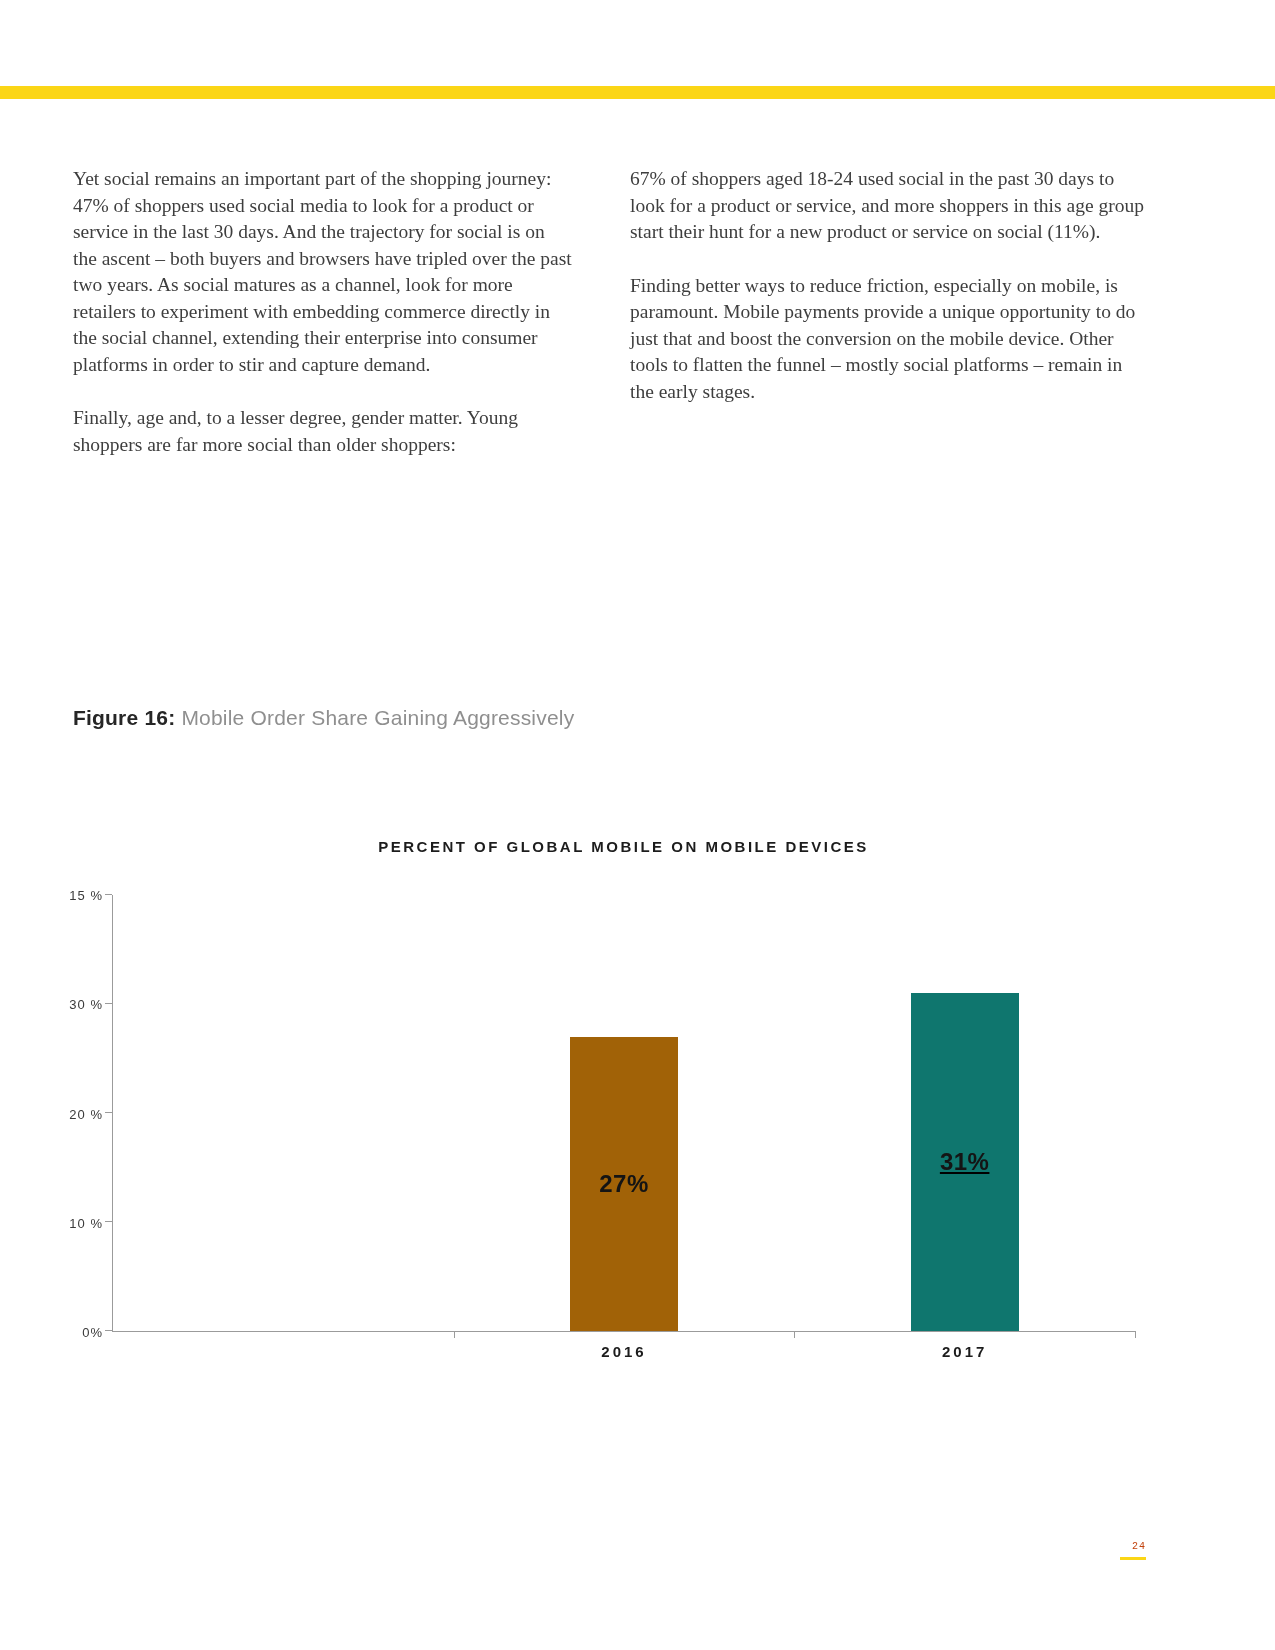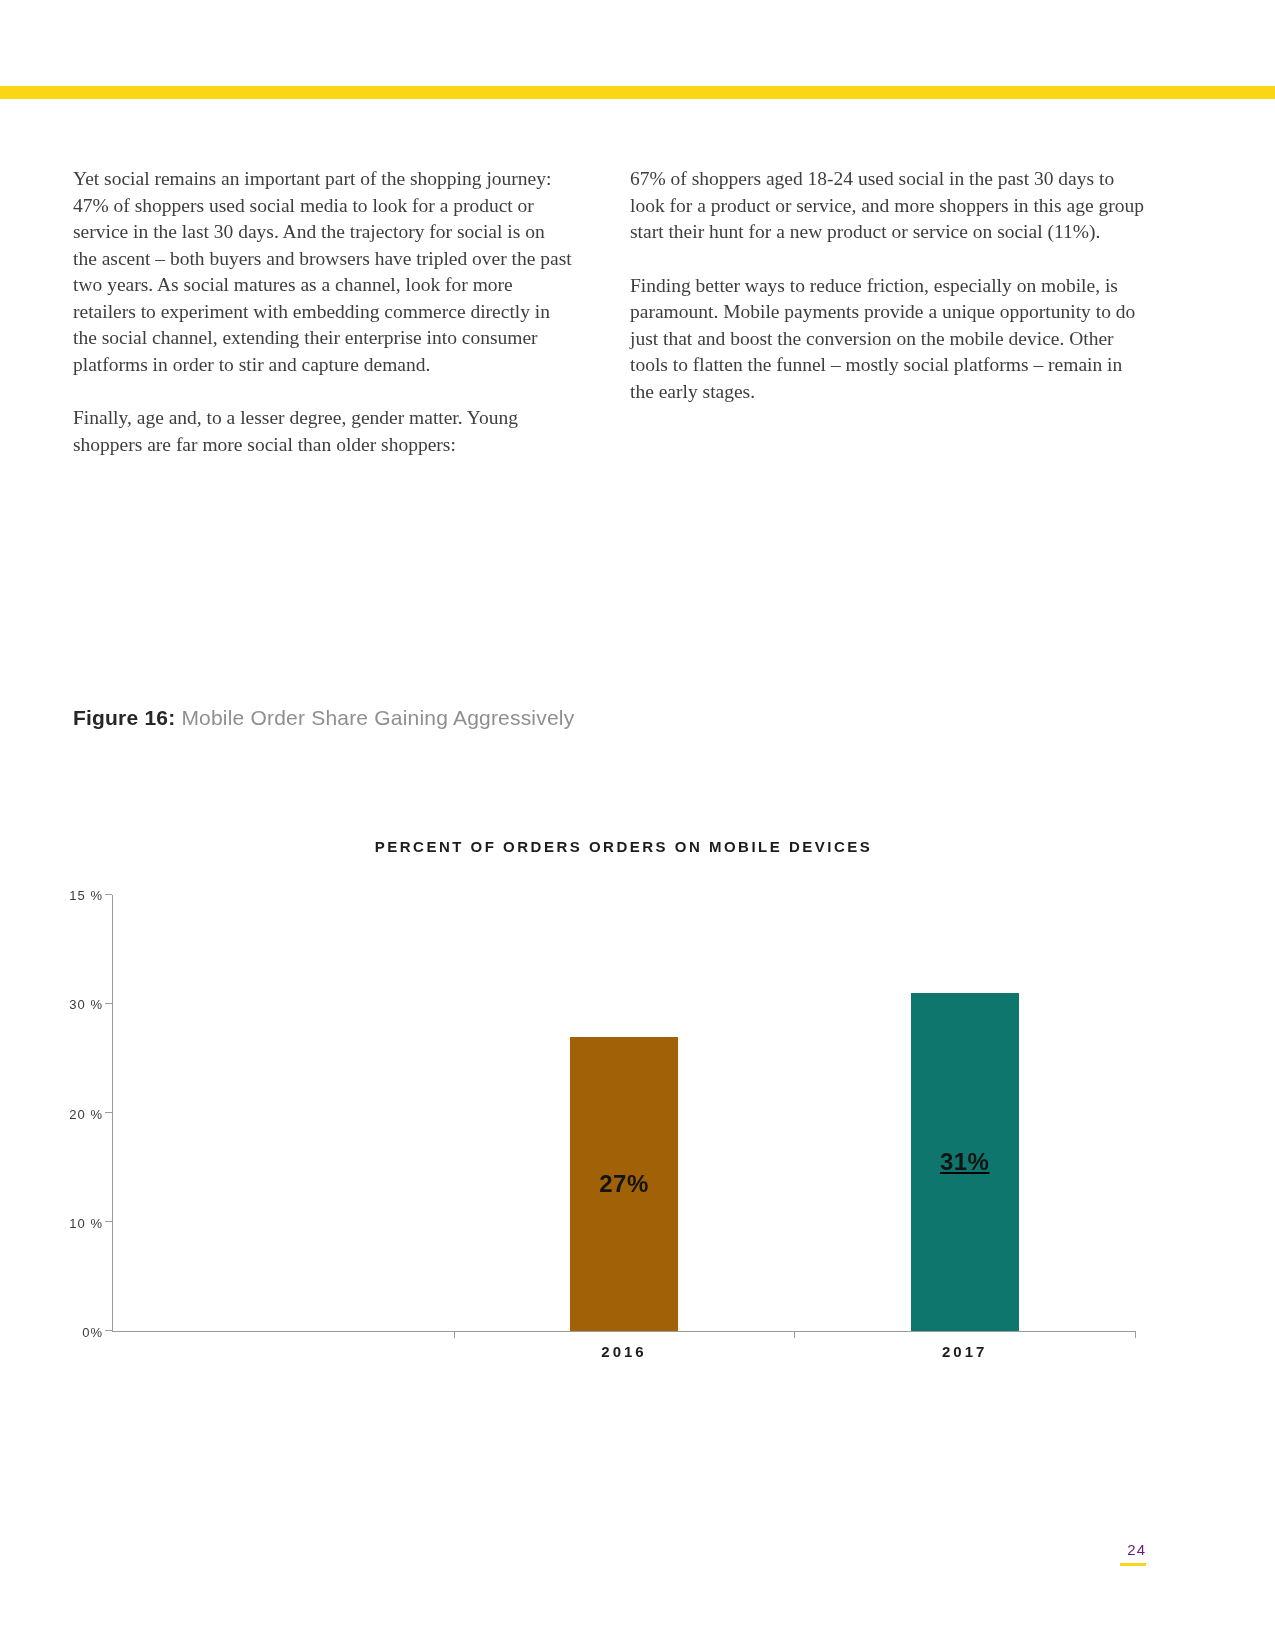--- a/index.html
+++ b/index.html
@@ -121,24 +121,24 @@
     color: #1c1c1c;
   }
 
   .page-footer {
     position: absolute;
     left: 1100px; top: 1541px;
     width: 46px;
     text-align: right;
   }
   .page-number {
-    font-family: Liberation Sans, sans-serif;
-    font-size: 15px;
+    font-family: Liberation Mono, monospace;
+    font-size: 10px;
     letter-spacing: 1px;
-    color: #701a75;
+    color: #c2410c;
   }
   .page-underline {
     margin-top: 5px;
     margin-left: auto;
     width: 26px; height: 3px;
   }
 </style>
 </head>
 <body>
 
@@ -151,21 +151,21 @@
     <p>Finally, age and, to a lesser degree, gender matter. Young shoppers are far more social than older shoppers:</p>
   </div>
 
   <div class="col col-right">
     <p>67% of shoppers aged 18-24 used social in the past 30 days to look for a product or service, and more shoppers in this age group start their hunt for a new product or service on social (11%).</p>
     <p>Finding better ways to reduce friction, especially on mobile, is paramount. Mobile payments provide a unique opportunity to do just that and boost the conversion on the mobile device. Other tools to flatten the funnel – mostly social platforms – remain in the early stages.</p>
   </div>
 
   <div class="figure-caption"><span class="fig-label">Figure 16:</span><span> Mobile Order Share Gaining Aggressively</span></div>
 
-  <div class="chart-title">PERCENT OF ORDERS ORDERS ON MOBILE DEVICES</div>
+  <div class="chart-title">PERCENT OF GLOBAL MOBILE ON MOBILE DEVICES</div>
 
   <div id="y-axis">
       <div class="ytick-label" style="bottom: 0%;">0%</div>
       <div class="ytick-label" style="bottom: 25%;">10 %</div>
       <div class="ytick-label" style="bottom: 50%;">20 %</div>
       <div class="ytick-label" style="bottom: 75%;">30 %</div>
       <div class="ytick-label" style="bottom: 100%;">15 %</div>
     </div>
 
   <div id="plot-area">

